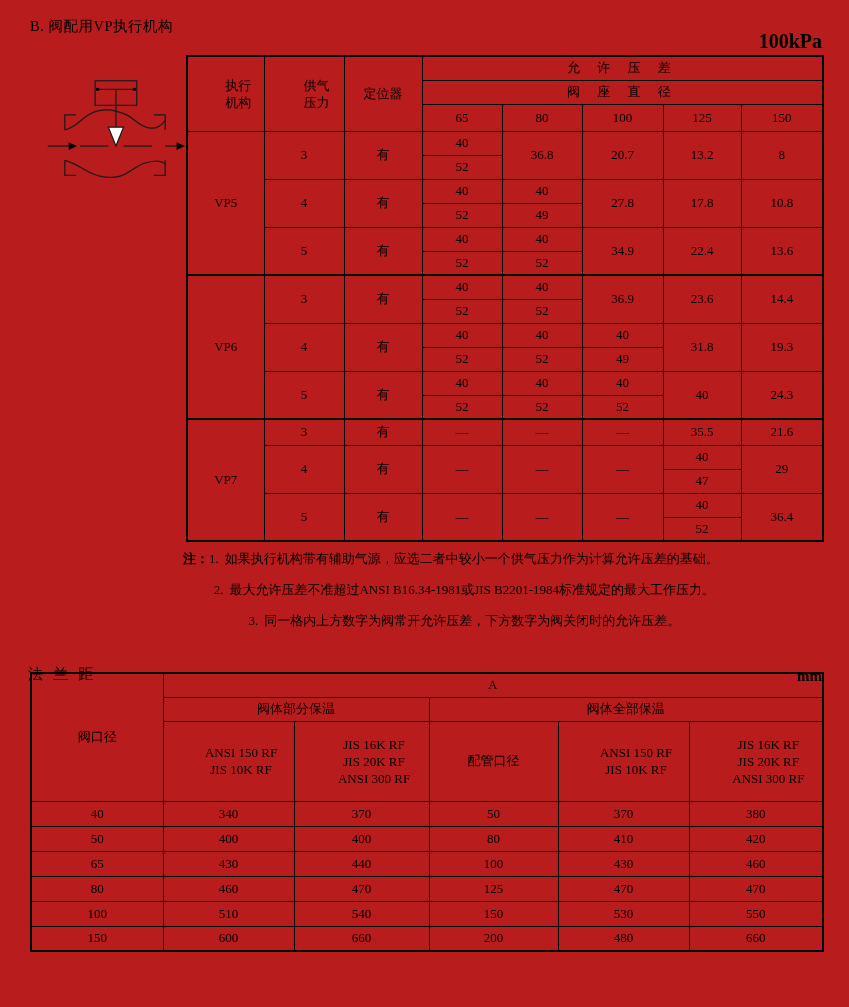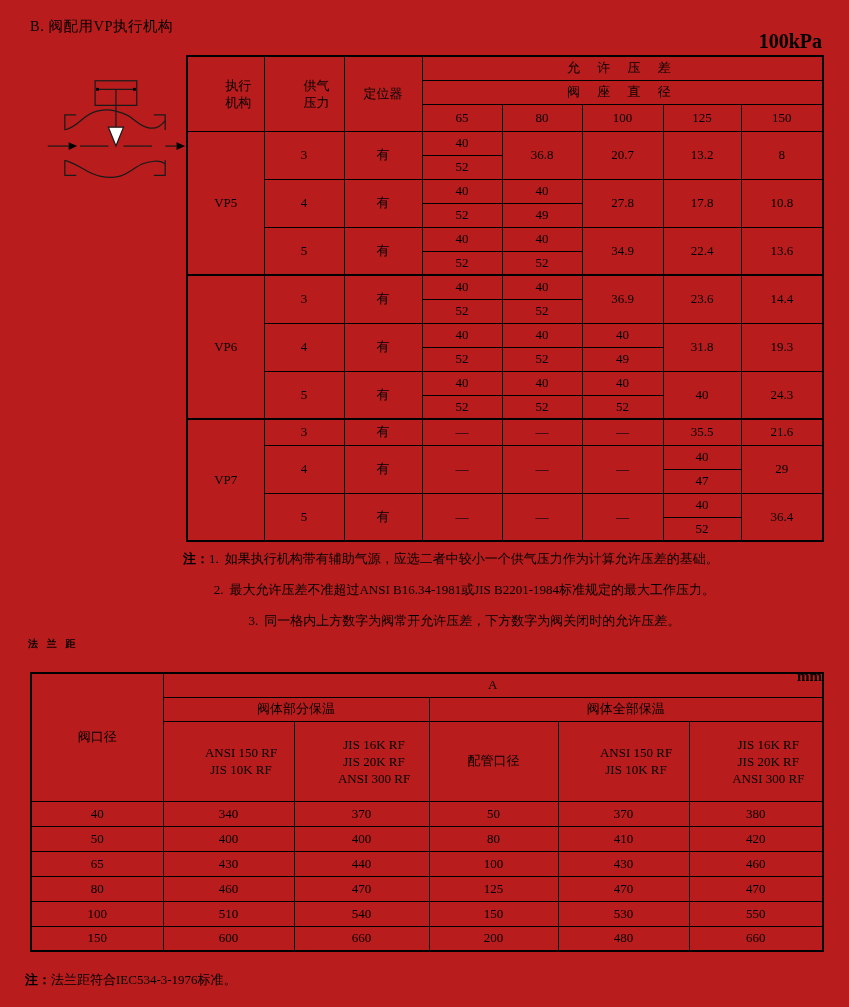--- a/index.html
+++ b/index.html
@@ -27,21 +27,21 @@
   .t1 tr.sec td { border-top-width:2px; }
   .ml { white-space:pre-line; line-height:17px;padding-left:25px; }
   .sp { letter-spacing:7px; }
 
   .notes1 { position:absolute; left:183px; top:548px; font-size:13px; }
   .note-line { margin-bottom:10px; line-height:21px; }
   .note-line.indent { padding-left:27px;text-align:center; }
   .note-label { font-weight:bold; }
   .note-num { padding-right:6px; }
 
-  .t2-title { position:absolute; left:28px; top:637px; font-family:"Liberation Sans","DejaVu Sans",sans-serif; font-weight:bold; font-size:10px; letter-spacing:3px; }
+  .t2-title { position:absolute; left:28px; top:665px; font-family:"Liberation Sans","DejaVu Sans",sans-serif; font-weight:normal; font-size:15px; letter-spacing:3px; }
   .unit2 { position:absolute; right:27px; top:668px; font-weight:bold; font-size:15px; }
   .t2 { position:absolute; left:30px; top:672px; }
   .t2 tr { height:25px; }
   .t2 tr.hA { height:24px; }
   .t2 tr.hB { height:24px; }
   .t2 tr.hC { height:80px; }
 
   .note2 { position:absolute; left:25px; top:971px; font-size:13px; }
 </style>
 </head>
@@ -314,17 +314,14 @@
       <td>150</td>
       <td>600</td>
       <td>660</td>
       <td>200</td>
       <td>480</td>
       <td>660</td>
     </tr>
   </tbody>
     </table>
 
-  <div class="note2">
-    <span class="note-label">注：</span><span>法兰距符合IEC534-3-1976标准。</span>
-  </div>
 
 </div>
 
 </body></html>

